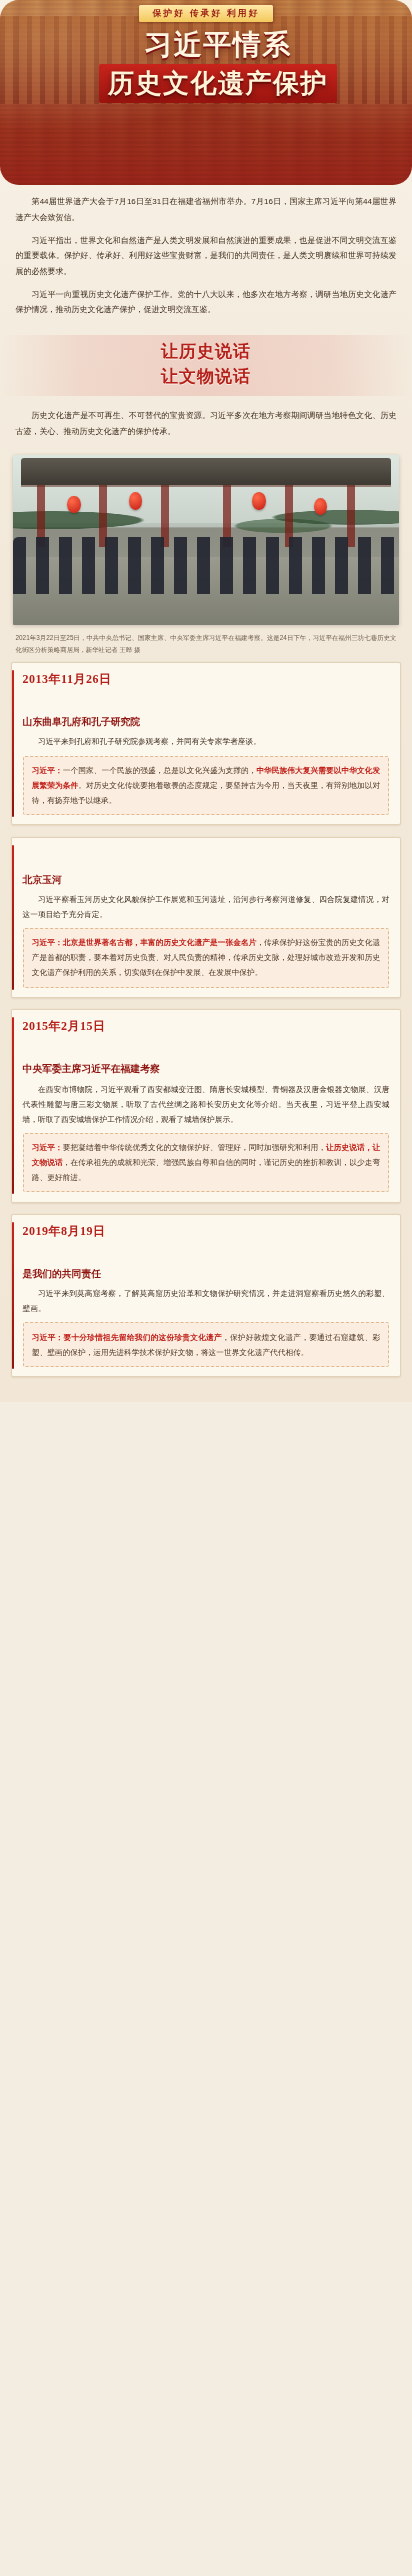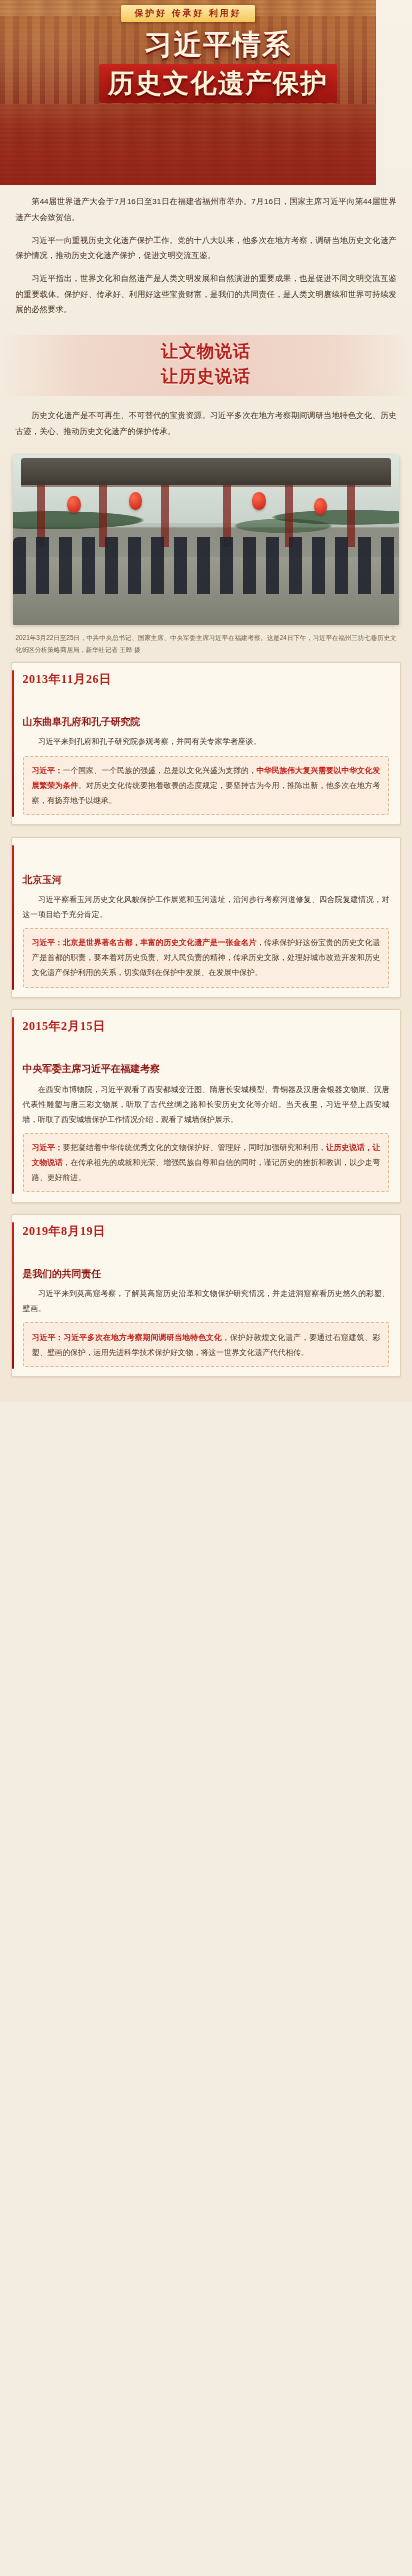--- a/index.html
+++ b/index.html
@@ -13,27 +13,28 @@
   .page {
     width: 412px;
     position: relative;
     background: linear-gradient(#f7f1e6, #f2e9da 40%, #f2e7d6);
     overflow: hidden;
   }
 
   
   .header {
     position: relative;
-    width: 376px;
+    width: 412px;
     height: 185px;
     background:
       linear-gradient(180deg, rgba(120,20,18,0.15) 0%, rgba(140,28,22,0.65) 45%, rgba(150,30,24,0.92) 100%),
       repeating-linear-gradient(90deg, #b8732f 0px, #c2833c 9.3px, #a9652a 18.5px, #b8732f 28px),
       #a8602a;
     overflow: hidden;
+    border-radius: 19px;
   }
   .header::before{
     content:"";
     position:absolute; inset:0;
     background:
       radial-gradient(ellipse at 12% 20%, rgba(255,225,180,.35), transparent 45%),
       radial-gradient(ellipse at 88% 18%, rgba(255,215,160,.30), transparent 48%),
       repeating-linear-gradient(0deg, rgba(90,25,15,.12) 0 2.1px, rgba(255,255,255,0) 2.1px 4.6px);
     pointer-events:none;
   }
@@ -248,27 +249,27 @@
     <div class="header-bldg"></div>
     <div class="ribbon">保护好 传承好 利用好</div>
     <div class="title-wrap">
       <div class="title-1">习近平情系</div>
       <div class="title-2">历史文化遗产保护</div>
     </div>
   </div>
 
   <div class="intro">
     <p>第44届世界遗产大会于7月16日至31日在福建省福州市举办。7月16日，国家主席习近平向第44届世界遗产大会致贺信。</p>
+    <p>习近平指出，世界文化和自然遗产是人类文明发展和自然演进的重要成果，也是促进不同文明交流互鉴的重要载体。保护好、传承好、利用好这些宝贵财富，是我们的共同责任，是人类文明赓续和世界可持续发展的必然要求。</p>
     <p>习近平一向重视历史文化遗产保护工作。党的十八大以来，他多次在地方考察，调研当地历史文化遗产保护情况，推动历史文化遗产保护，促进文明交流互鉴。</p>
-    <p>习近平指出，世界文化和自然遗产是人类文明发展和自然演进的重要成果，也是促进不同文明交流互鉴的重要载体。保护好、传承好、利用好这些宝贵财富，是我们的共同责任，是人类文明赓续和世界可持续发展的必然要求。</p>
   </div>
 
   <div class="headline-block">
+    <div class="headline">让历史说话</div>
     <div class="headline">让文物说话</div>
-    <div class="headline">让历史说话</div>
   </div>
 
   <div class="intro">
     <p>历史文化遗产是不可再生、不可替代的宝贵资源。习近平多次在地方考察期间调研当地特色文化、历史古迹，关心、推动历史文化遗产的保护传承。</p>
   </div>
 
   <div class="photo-wrap">
     <div class="photo">
       <div class="sky"></div>
       <div class="trees"></div>
@@ -286,21 +287,21 @@
     <span>2021年3月22日至25日，中共中央总书记、国家主席、中央军委主席习近平在福建考察。这是24日下午，习近平在福州三坊七巷历史文化街区分析策略商居局，新华社记者 王晔 摄</span>
   </div>
 
   <div class="cards">
 
     <div class="card">
       <div class="card-date">2013年11月26日</div>
       <div class="card-place">山东曲阜孔府和孔子研究院</div>
       <p class="card-body">习近平来到孔府和孔子研究院参观考察，并同有关专家学者座谈。</p>
       <div class="quote">
-        <span class="who">习近平：</span><span>一个国家、一个民族的强盛，总是以文化兴盛为支撑的，</span><span class="em">中华民族伟大复兴需要以中华文化发展繁荣为条件</span><span>。对历史文化传统要抱着敬畏的态度规定，要坚持古为今用，推陈出新，他多次在地方考察，有扬弃地予以继承。</span>
+        <span class="who">习近平：</span><span>一个国家、一个民族的强盛，总是以文化兴盛为支撑的，</span><span class="em">中华民族伟大复兴需要以中华文化发展繁荣为条件</span><span>。对历史文化传统要抱着敬畏的态度规定，要坚持古为今用，当天夜里，有辩别地加以对待，有扬弃地予以继承。</span>
       </div>
     </div>
 
     <div class="card">
       <div class="card-place">北京玉河</div>
       <p class="card-body">习近平察看玉河历史文化风貌保护工作展览和玉河遗址，沿河步行考察河道修复、四合院复建情况，对这一项目给予充分肯定。</p>
       <div class="quote">
         <span class="who">习近平：</span><span></span><span class="em">北京是世界著名古都，丰富的历史文化遗产是一张金名片</span><span>，传承保护好这份宝贵的历史文化遗产是首都的职责，要本着对历史负责、对人民负责的精神，传承历史文脉，处理好城市改造开发和历史文化遗产保护利用的关系，切实做到在保护中发展、在发展中保护。</span>
       </div>
     </div>
@@ -312,19 +313,19 @@
       <div class="quote">
         <span class="who">习近平：</span><span>要把凝结着中华传统优秀文化的文物保护好、管理好，同时加强研究和利用，</span><span class="em">让历史说话，让文物说话</span><span>，在传承祖先的成就和光荣、增强民族自尊和自信的同时，谨记历史的挫折和教训，以少走弯路、更好前进。</span>
       </div>
     </div>
 
     <div class="card">
       <div class="card-date">2019年8月19日</div>
       <div class="card-place">是我们的共同责任</div>
       <p class="card-body">习近平来到莫高窟考察，了解莫高窟历史沿革和文物保护研究情况，并走进洞窟察看历史悠久的彩塑、壁画。</p>
       <div class="quote">
-        <span class="who">习近平：</span><span class="em">习近平多次在地方考察期间调研当地特色文化</span><span>，保护好敦煌文化遗产，要通过石窟建筑、彩塑、壁画的保护，运用先进科学技术保护好文物，将这一世界文化遗产代代相传。</span>
+        <span class="who">习近平：</span><span class="em">要十分珍惜祖先留给我们的这份珍贵文化遗产</span><span>，保护好敦煌文化遗产，要通过石窟建筑、彩塑、壁画的保护，运用先进科学技术保护好文物，将这一世界文化遗产代代相传。</span>
       </div>
     </div>
 
   </div>
 </div>
 
 
 </body></html>

